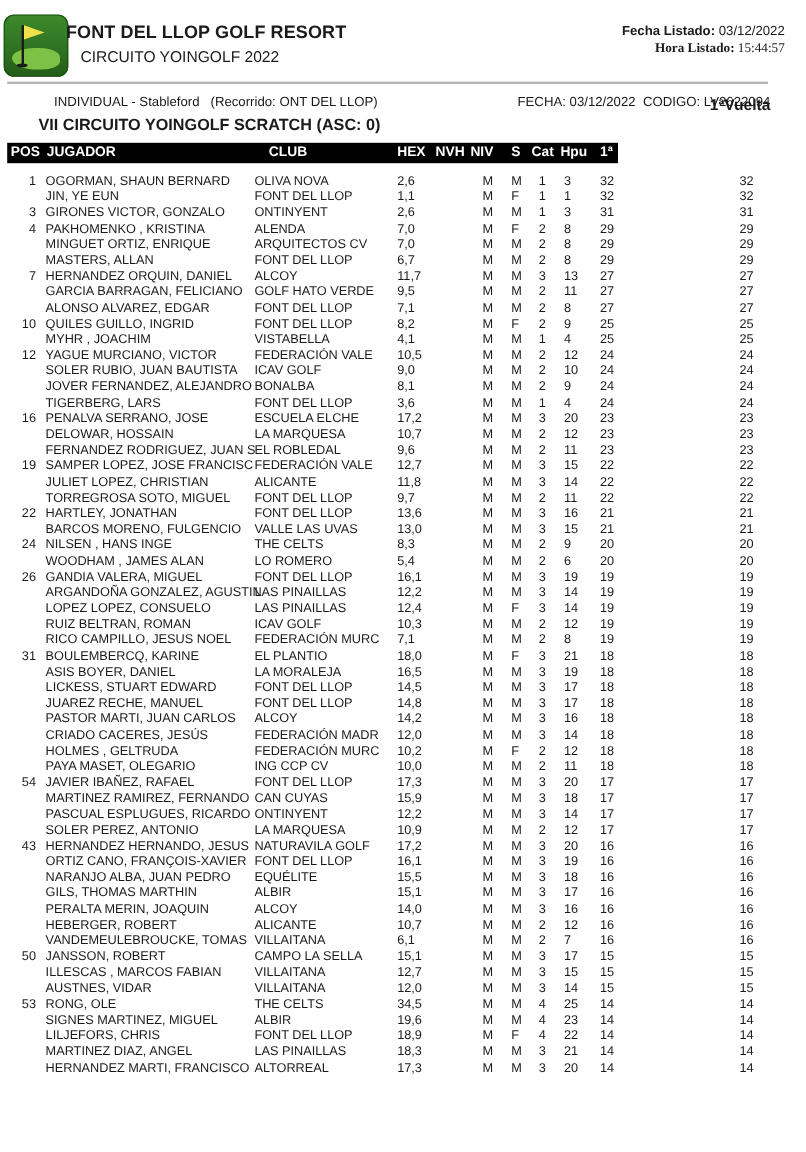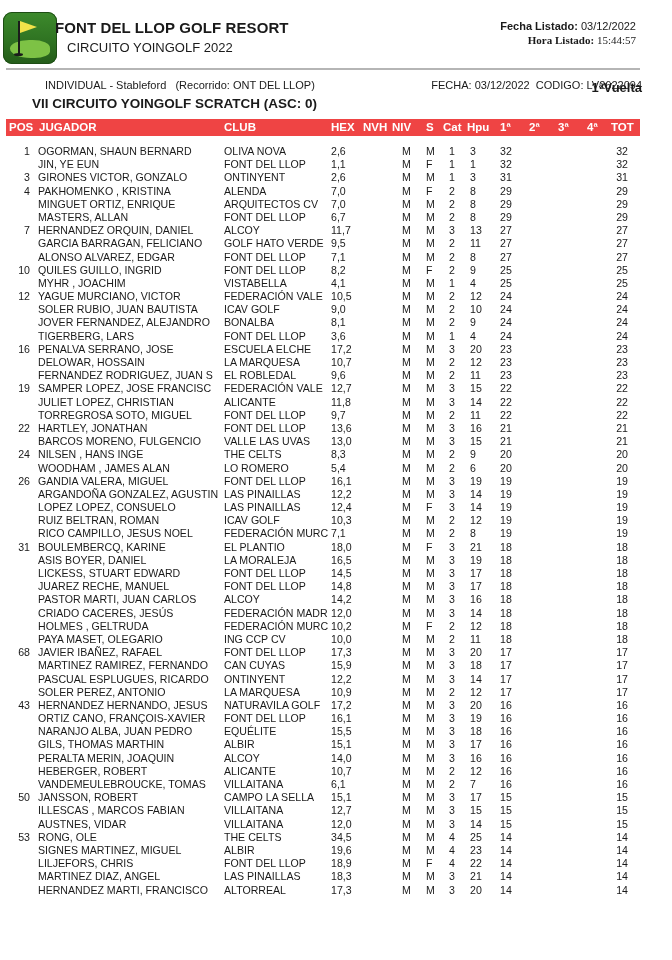--- a/index.html
+++ b/index.html
@@ -13,41 +13,41 @@
                  border-radius: 50% 45% 40% 55%; background: #7dc245; }
   .logo .pole { position: absolute; left: 15px; top: 9px; width: 2px; height: 33px; background: #1b1b1b; }
   .logo .flag { position: absolute; left: 17px; top: 9px; width: 0; height: 0;
                 border-top: 6px solid transparent; border-bottom: 6px solid transparent;
                 border-left: 17px solid #f1e24a; }
   .logo .hole { position: absolute; left: 11px; top: 41px; width: 9px; height: 3px; border-radius: 50%; background: #1b1b1b; }
 
   .org-title { position: absolute; left: 55px; top: 19px; font-size: 15px; font-weight: bold; letter-spacing: 0.1px; }
   .circuit-title { position: absolute; left: 67px; top: 40px; font-size: 13px; }
 
-  .meta { position: absolute; right: 36px; font-size: 11px; text-align: right; }
+  .meta { position: absolute; right: 18px; font-size: 11px; text-align: right; }
   .meta .lbl { font-weight: bold; }
   .meta1 { top: 20px; }
   .meta2 { top: 34px; font-family: Liberation Serif, serif; }
 
   .sep { position: absolute; left: 6px; width: 634px; top: 68px; height: 2px; background: #b5b5b5; }
 
   .info-left { position: absolute; left: 8px; top: 79px; font-size: 11px; margin-left: 37px; }
   .info-right { position: absolute; right: 30px; top: 79px; font-size: 11px; }
   .comp-title { position: absolute; left: 8px; top: 96px; font-size: 13.5px; font-weight: bold; margin-left: 24px; }
   .round { position: absolute; right: 30px; top: 80px; font-size: 13px; font-weight: bold; }
 
-  .thead { position: absolute; left: 6px; top: 119px; width: 634px; height: 17px; background: #ef4444; }
+  .thead { position: absolute; left: 6px; top: 119px; width: 509px; height: 17px; background: #000000; }
   .th { position: absolute; top: 2px; font-size: 11.5px; font-weight: bold; color: #ffffff; white-space: nowrap; }
 
   .rows { position: absolute; left: 0; top: 145px; width: 672px; }
   .row { position: relative; height: 13.2px; font-size: 10.6px; line-height: 13px; }
   .c { position: absolute; top: 0; white-space: nowrap; }
   .c-pos { right: 642px; }
   .c-name { left: 38px; }
-  .c-club { left: 224px; }
+  .c-club { left: 212px; }
   .c-hex { left: 331px; }
   .c-niv { left: 402px; }
   .c-s { left: 426px; }
   .c-cat { left: 449px; }
   .c-hpu { left: 470px; }
   .c-r1 { left: 500px; }
   .c-tot { right: 44px; }
 </style>
 </head>
 <body>
@@ -546,21 +546,21 @@
       <span class="c c-club">ING CCP CV</span>
       <span class="c c-hex">10,0</span>
       <span class="c c-niv">M</span>
       <span class="c c-s">M</span>
       <span class="c c-cat">2</span>
       <span class="c c-hpu">11</span>
       <span class="c c-r1">18</span>
       <span class="c c-tot">18</span>
     </div>
     <div class="row">
-      <span class="c c-pos">68</span>
+      <span class="c c-pos">54</span>
       <span class="c c-name">JAVIER IBAÑEZ, RAFAEL</span>
       <span class="c c-club">FONT DEL LLOP</span>
       <span class="c c-hex">17,3</span>
       <span class="c c-niv">M</span>
       <span class="c c-s">M</span>
       <span class="c c-cat">3</span>
       <span class="c c-hpu">20</span>
       <span class="c c-r1">17</span>
       <span class="c c-tot">17</span>
     </div>

